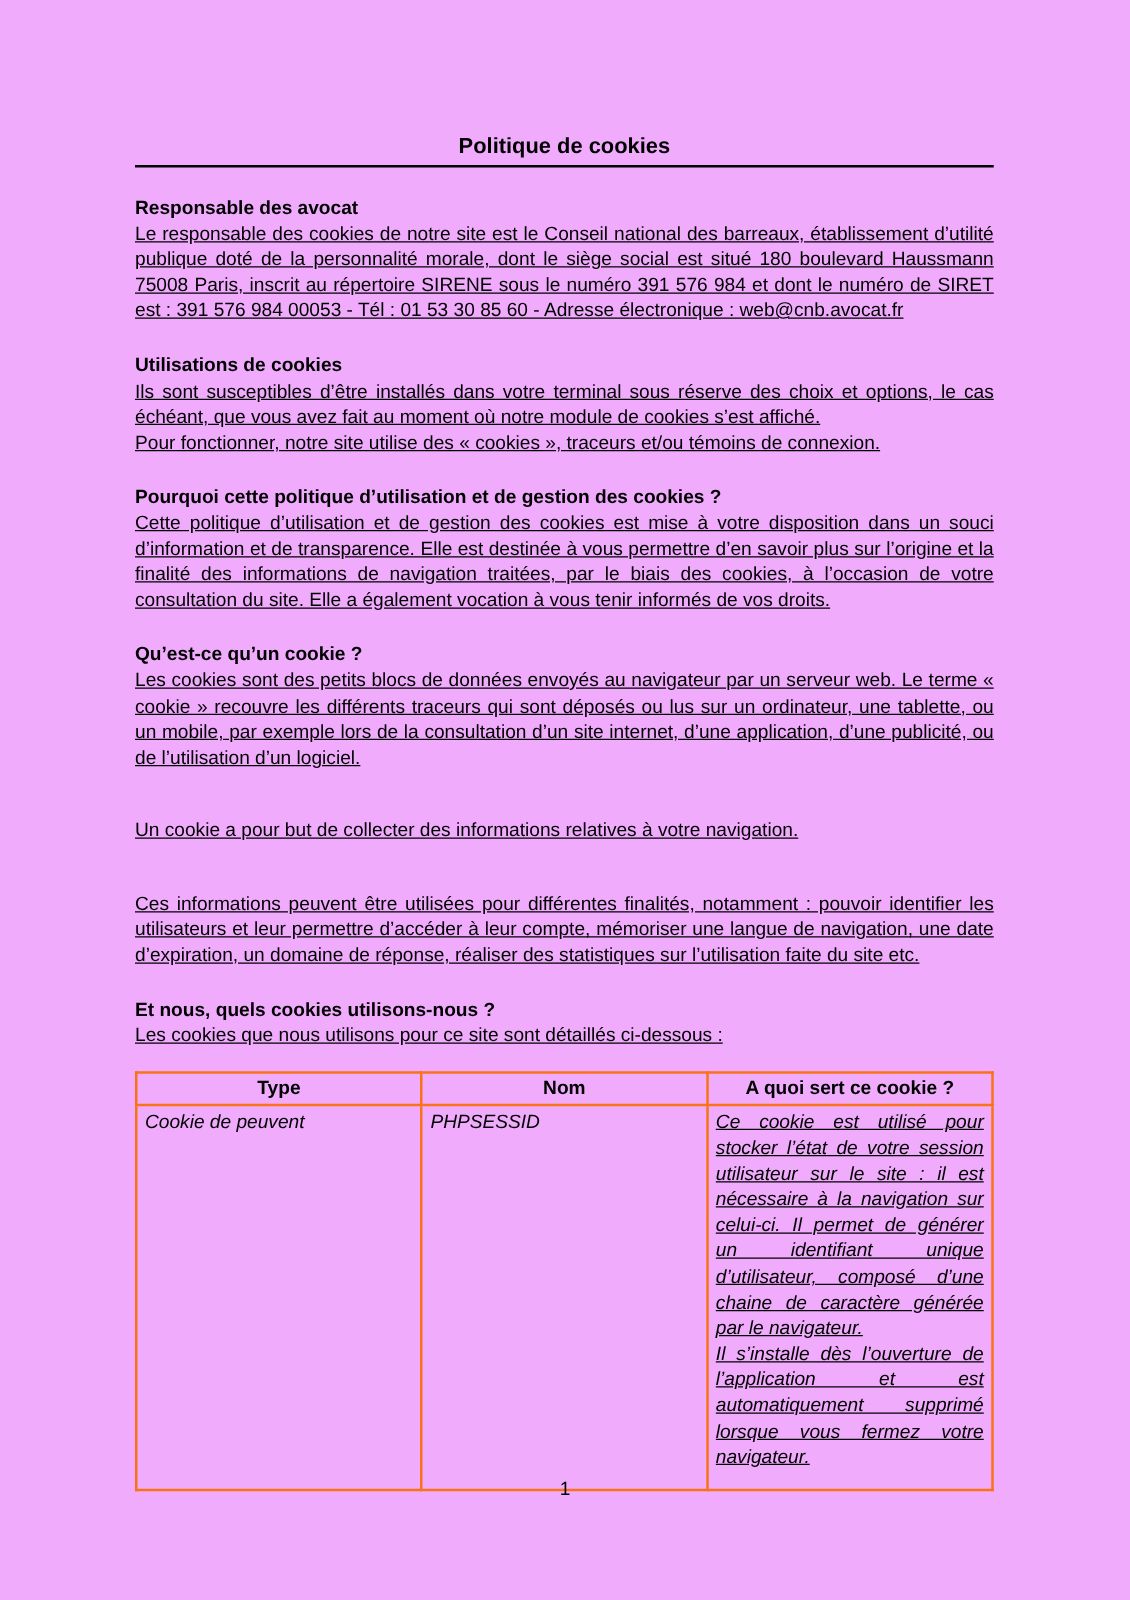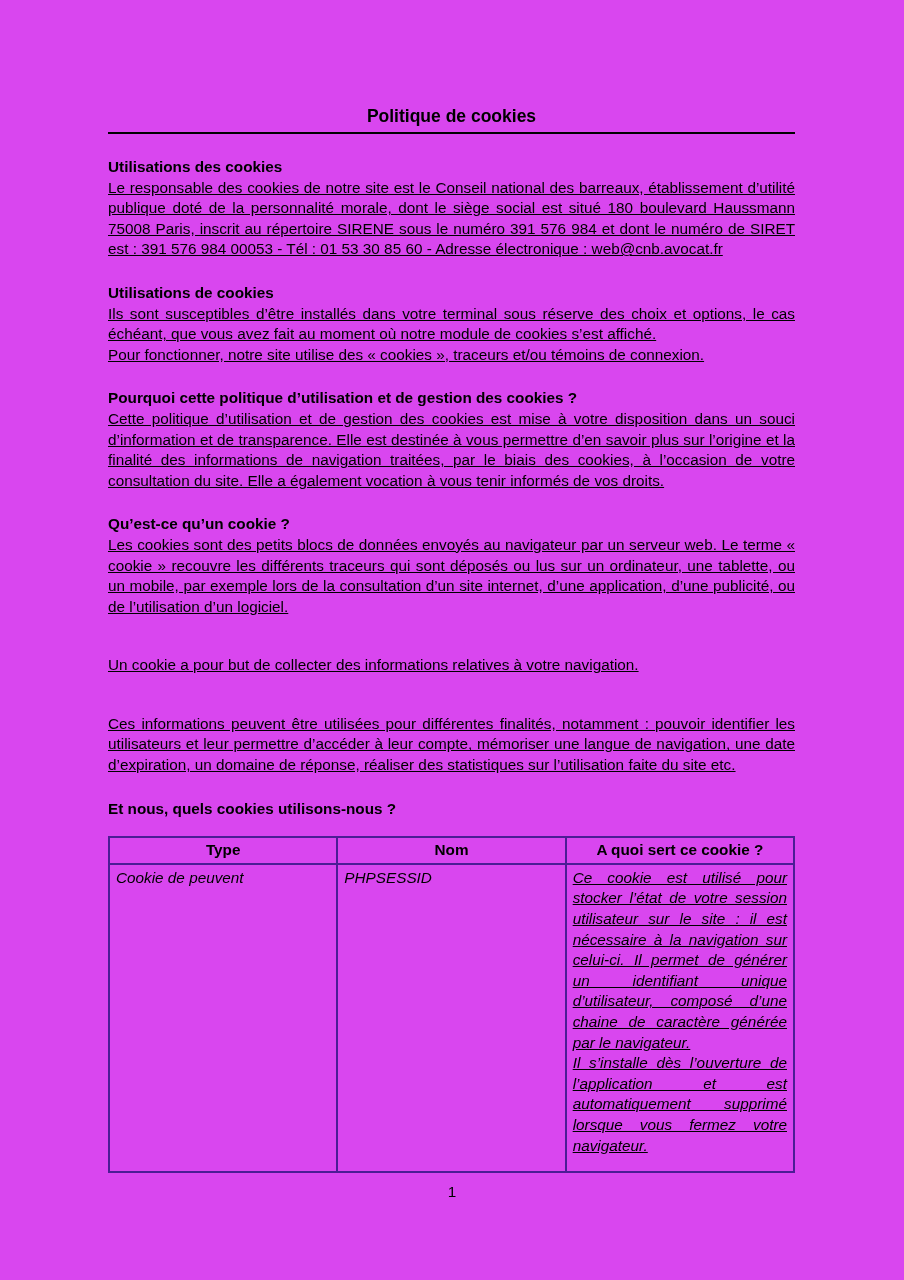--- a/index.html
+++ b/index.html
@@ -4,21 +4,21 @@
 <style>
   html, body {
     margin: 0;
     padding: 0;
     background: #ffffff;
   }
   .page {
     position: relative;
     width: 904px;
     height: 1280px;
-    background: #d946ef;
+    background: #f0abfc;
     color: #000000;
     font-family: "Liberation Sans", sans-serif;
     font-size: 15.3px;
     line-height: 20.6px;
     overflow: hidden;
   }
   .content {
     position: absolute;
     left: 108px;
     top: 106px;
@@ -47,21 +47,21 @@
     margin-top: 38px;
   }
   table.cookies {
     margin-top: 17px;
     width: 100%;
     border-collapse: collapse;
     table-layout: fixed;
   }
   table.cookies th,
   table.cookies td {
-    border: 2px solid #4c1d95;
+    border: 2px solid #f97316;
   }
   table.cookies th {
     font-weight: bold;
     text-align: center;
     padding: 2px 4px;
     font-size: 15.3px;
   }
   table.cookies td {
     vertical-align: top;
     padding: 3px 6px;
@@ -83,21 +83,21 @@
 </style>
 </head>
 <body>
 
 <div class="page">
   <div class="content">
 
     <div class="doc-title">Politique de cookies</div>
 
     <section>
-      <h2>Utilisations des cookies</h2>
+      <h2>Responsable des avocat</h2>
       <p>Le responsable des cookies de notre site est le Conseil national des barreaux, établissement d’utilité publique doté de la personnalité morale, dont le siège social est situé 180 boulevard Haussmann 75008 Paris, inscrit au répertoire SIRENE sous le numéro 391 576 984 et dont le numéro de SIRET est : 391 576 984 00053 - Tél : 01 53 30 85 60 - Adresse électronique : web@cnb.avocat.fr</p>
     </section>
 
     <section>
       <h2>Utilisations de cookies</h2>
       <p>Ils sont susceptibles d’être installés dans votre terminal sous réserve des choix et options, le cas échéant, que vous avez fait au moment où notre module de cookies s’est affiché.</p>
       <p>Pour fonctionner, notre site utilise des « cookies », traceurs et/ou témoins de connexion.</p>
     </section>
 
     <section>
@@ -107,20 +107,21 @@
 
     <section>
       <h2>Qu’est-ce qu’un cookie ?</h2>
       <p>Les cookies sont des petits blocs de données envoyés au navigateur par un serveur web. Le terme « cookie » recouvre les différents traceurs qui sont déposés ou lus sur un ordinateur, une tablette, ou un mobile, par exemple lors de la consultation d’un site internet, d’une application, d’une publicité, ou de l’utilisation d’un logiciel.</p>
       <p class="spaced">Un cookie a pour but de collecter des informations relatives à votre navigation.</p>
       <p class="spaced">Ces informations peuvent être utilisées pour différentes finalités, notamment : pouvoir identifier les utilisateurs et leur permettre d’accéder à leur compte, mémoriser une langue de navigation, une date d’expiration, un domaine de réponse, réaliser des statistiques sur l’utilisation faite du site etc.</p>
     </section>
 
     <section>
       <h2>Et nous, quels cookies utilisons-nous ?</h2>
+      <p>Les cookies que nous utilisons pour ce site sont détaillés ci-dessous :</p>
     </section>
 
     <table class="cookies">
       <thead>
         <tr>
           <th>Type</th>
           <th>Nom</th>
           <th>A quoi sert ce cookie ?</th>
         </tr>
       </thead>

